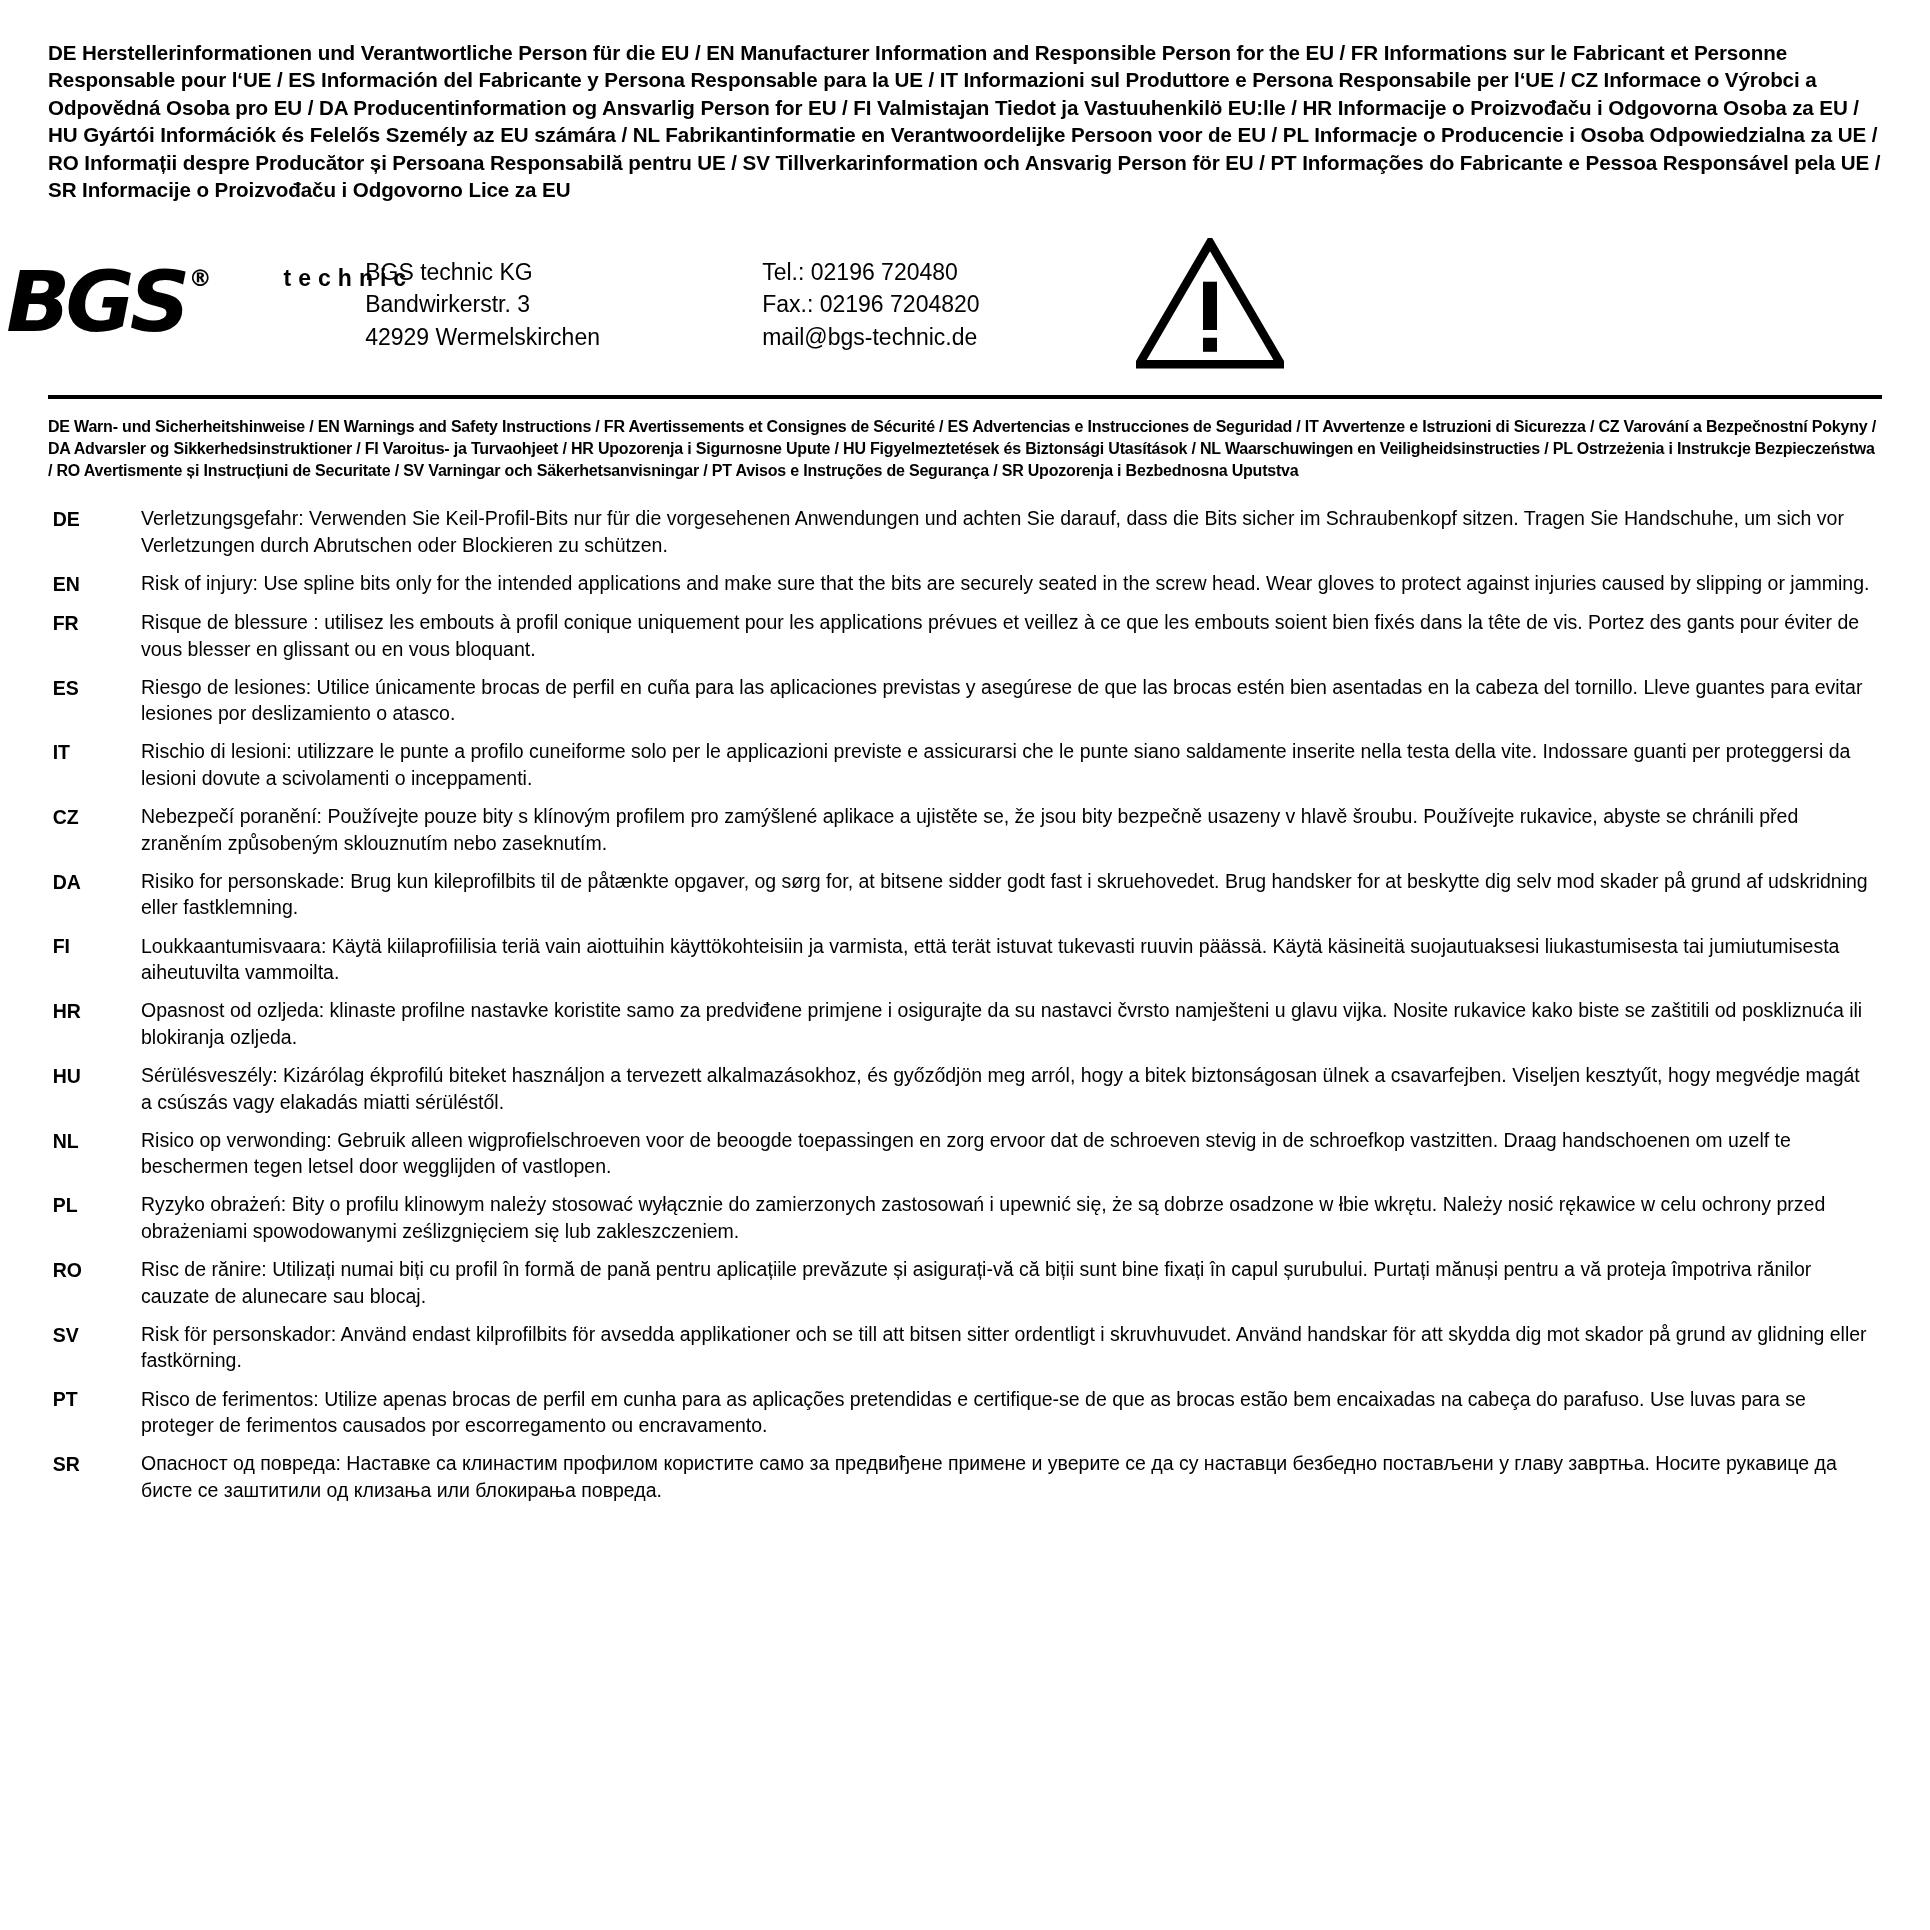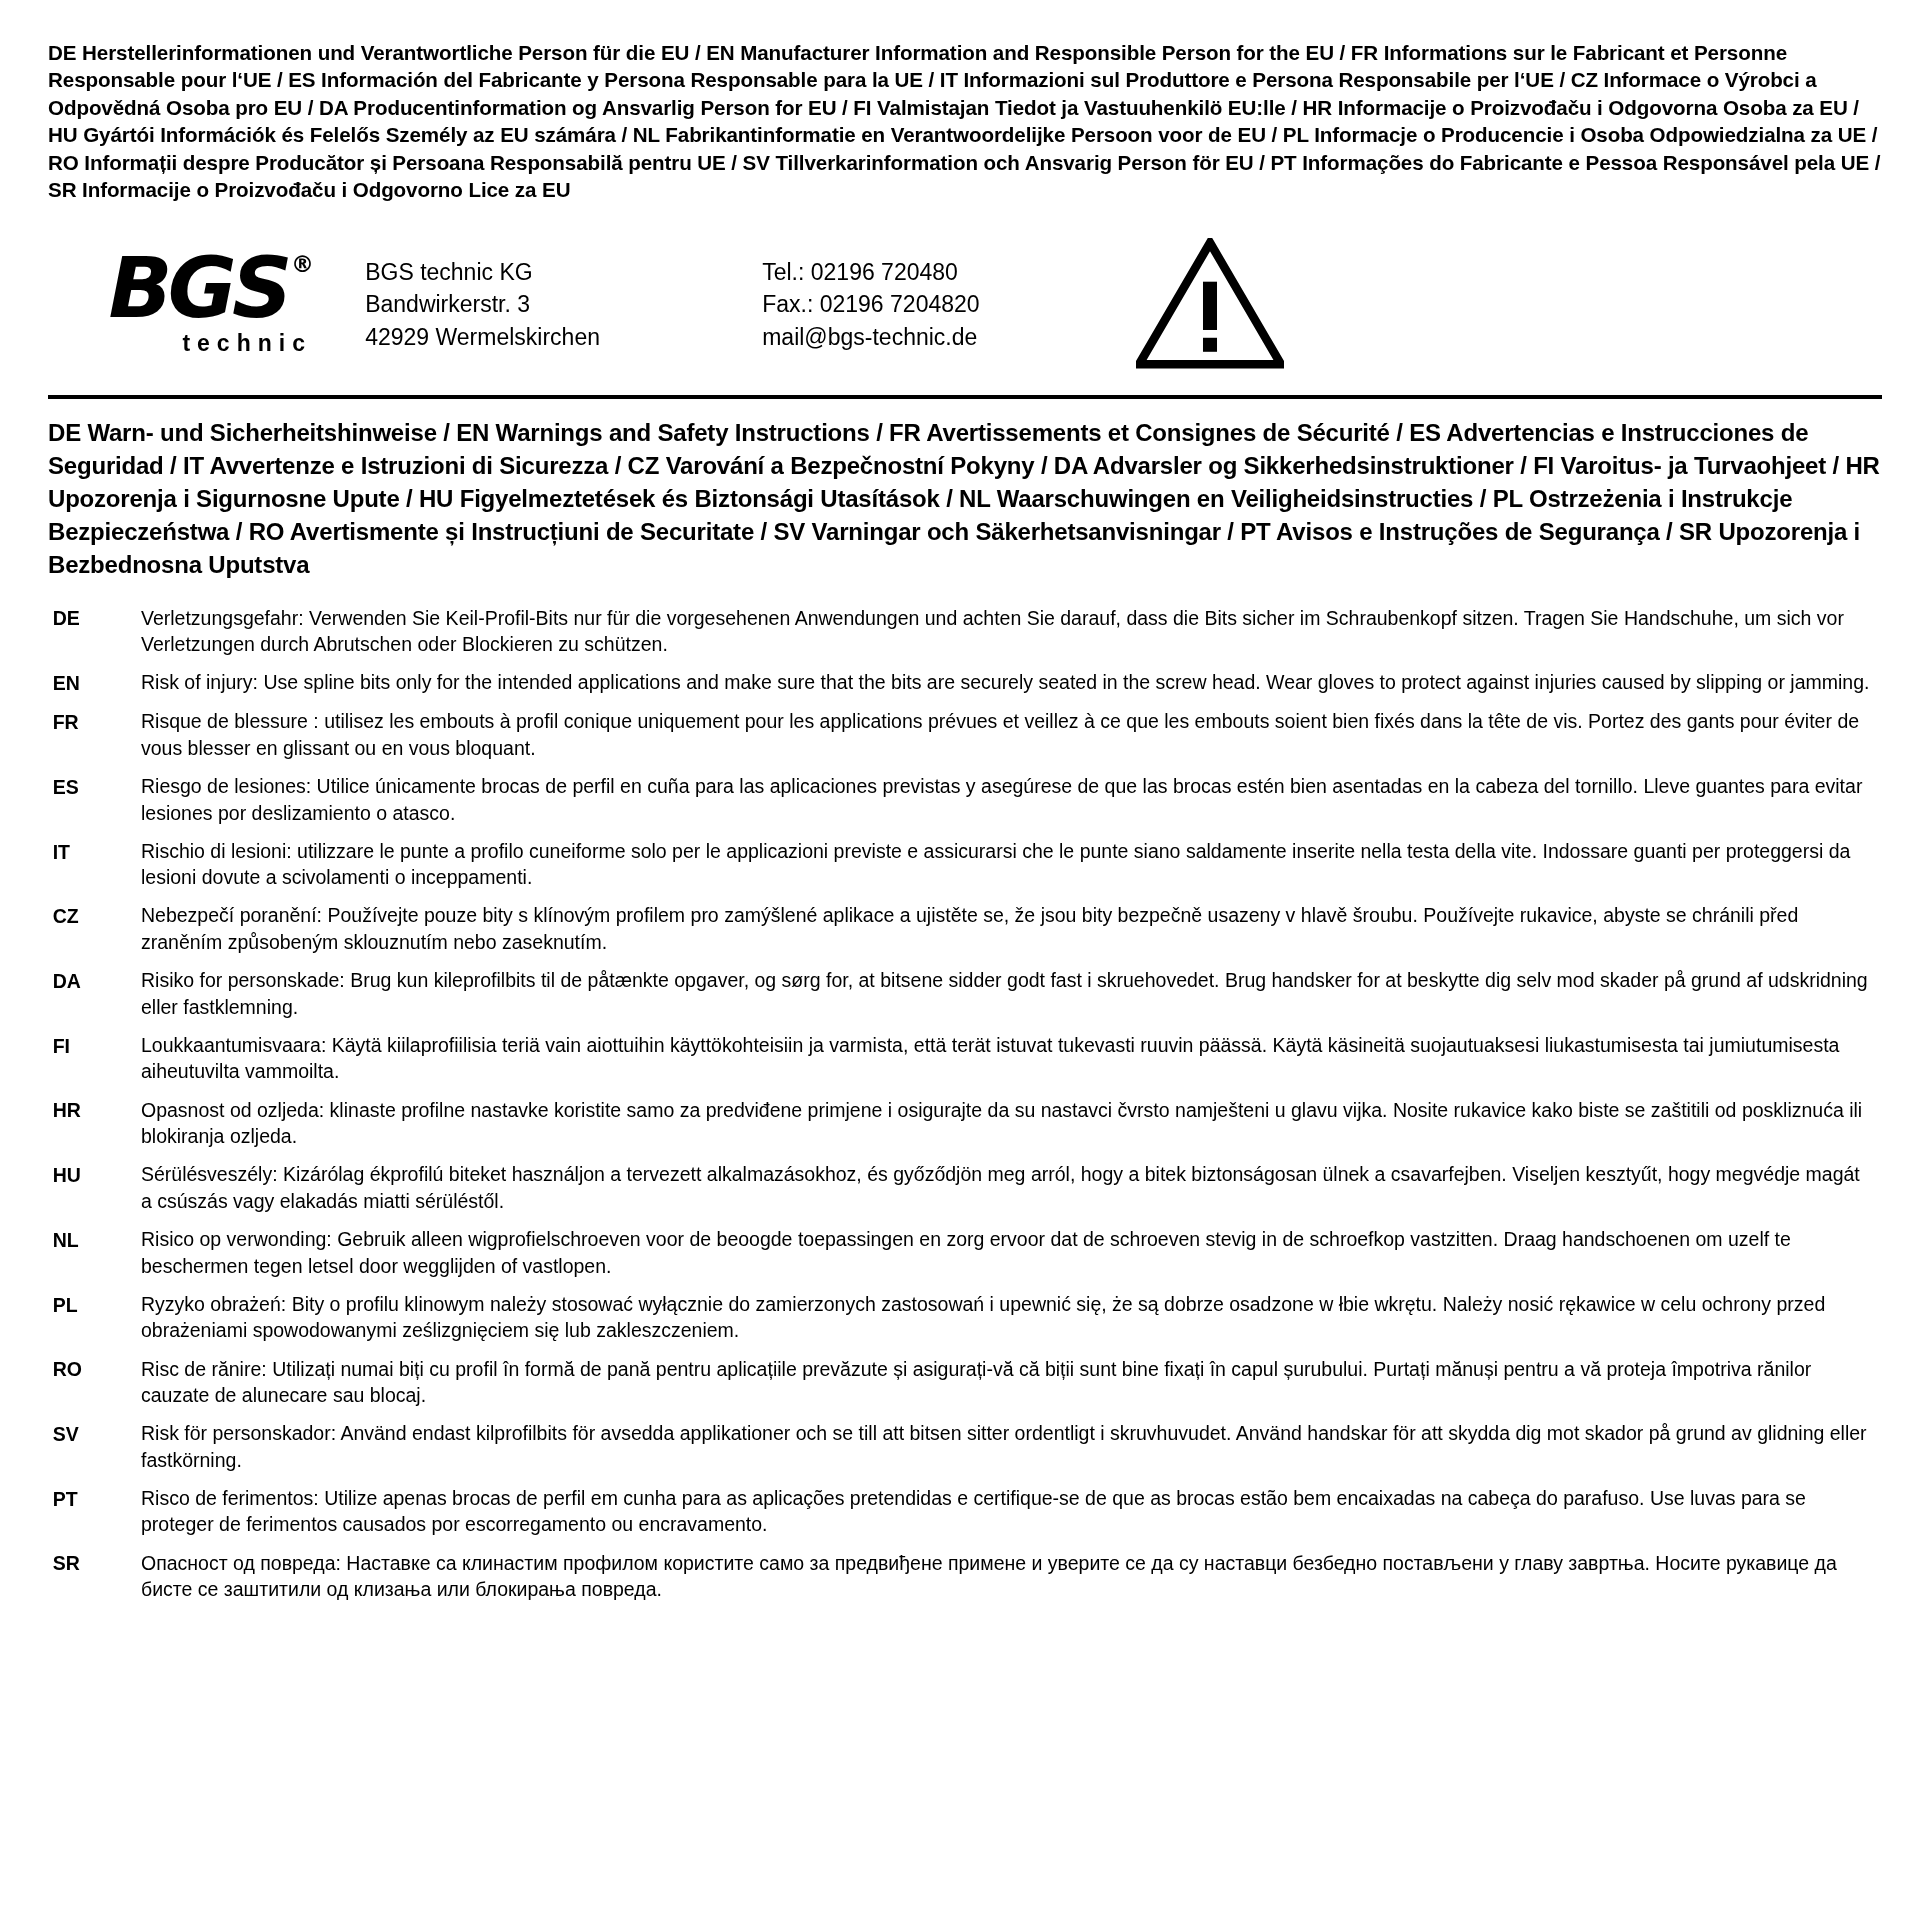--- a/index.html
+++ b/index.html
@@ -39,24 +39,23 @@
     align-items: center;
     padding: 7.8px 0 14px 0;
     border-bottom: 4.7px solid #000;
     margin-bottom: 17px;
     min-height: 156px;
   }
   .logo-box {
     width: 311px;
     flex: 0 0 311px;
     display: flex;
-    flex-direction: column;
+    flex-direction: row;
     justify-content: center;
     padding-left: 6.2px;
-    text-align: center;
   }
   .logo-bgs {
     font-size: 84px;
     font-weight: bold;
     font-style: italic;
     letter-spacing: -4.7px;
     line-height: 0.95;
     position: relative;
     display: inline-block;
     font-family: "DejaVu Sans", sans-serif;
@@ -100,21 +99,21 @@
   .warn-tri {
     flex: 0 0 156px;
     display: flex;
     align-items: center;
     justify-content: flex-end;
     padding-right: 4.7px;
   }
 
   
   .safety-title {
-    font-size: 24px;
+    font-size: 16px;
     font-weight: bold;
     line-height: 1.38;
     letter-spacing: -0.2px;
     margin: 0 0 23px 0;
   }
 
   
   .instructions {
     margin-top: 4.7px;
   }

